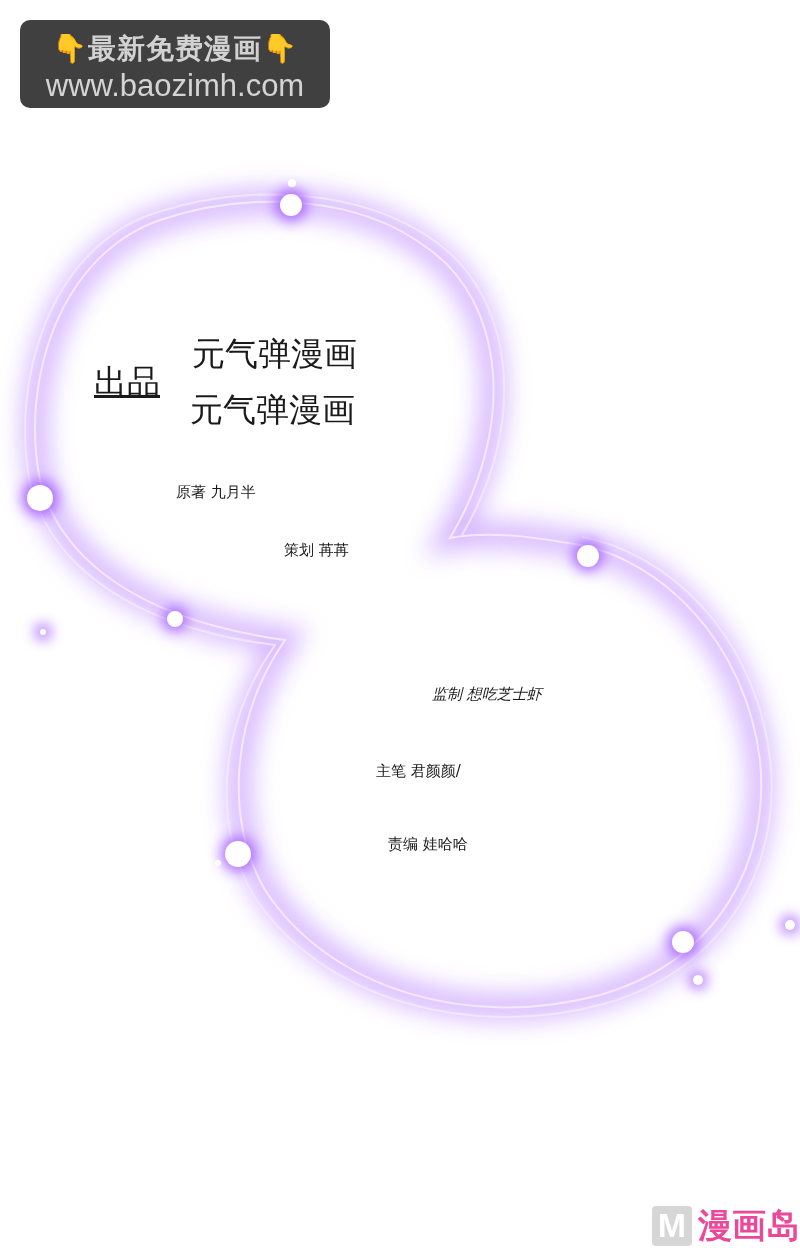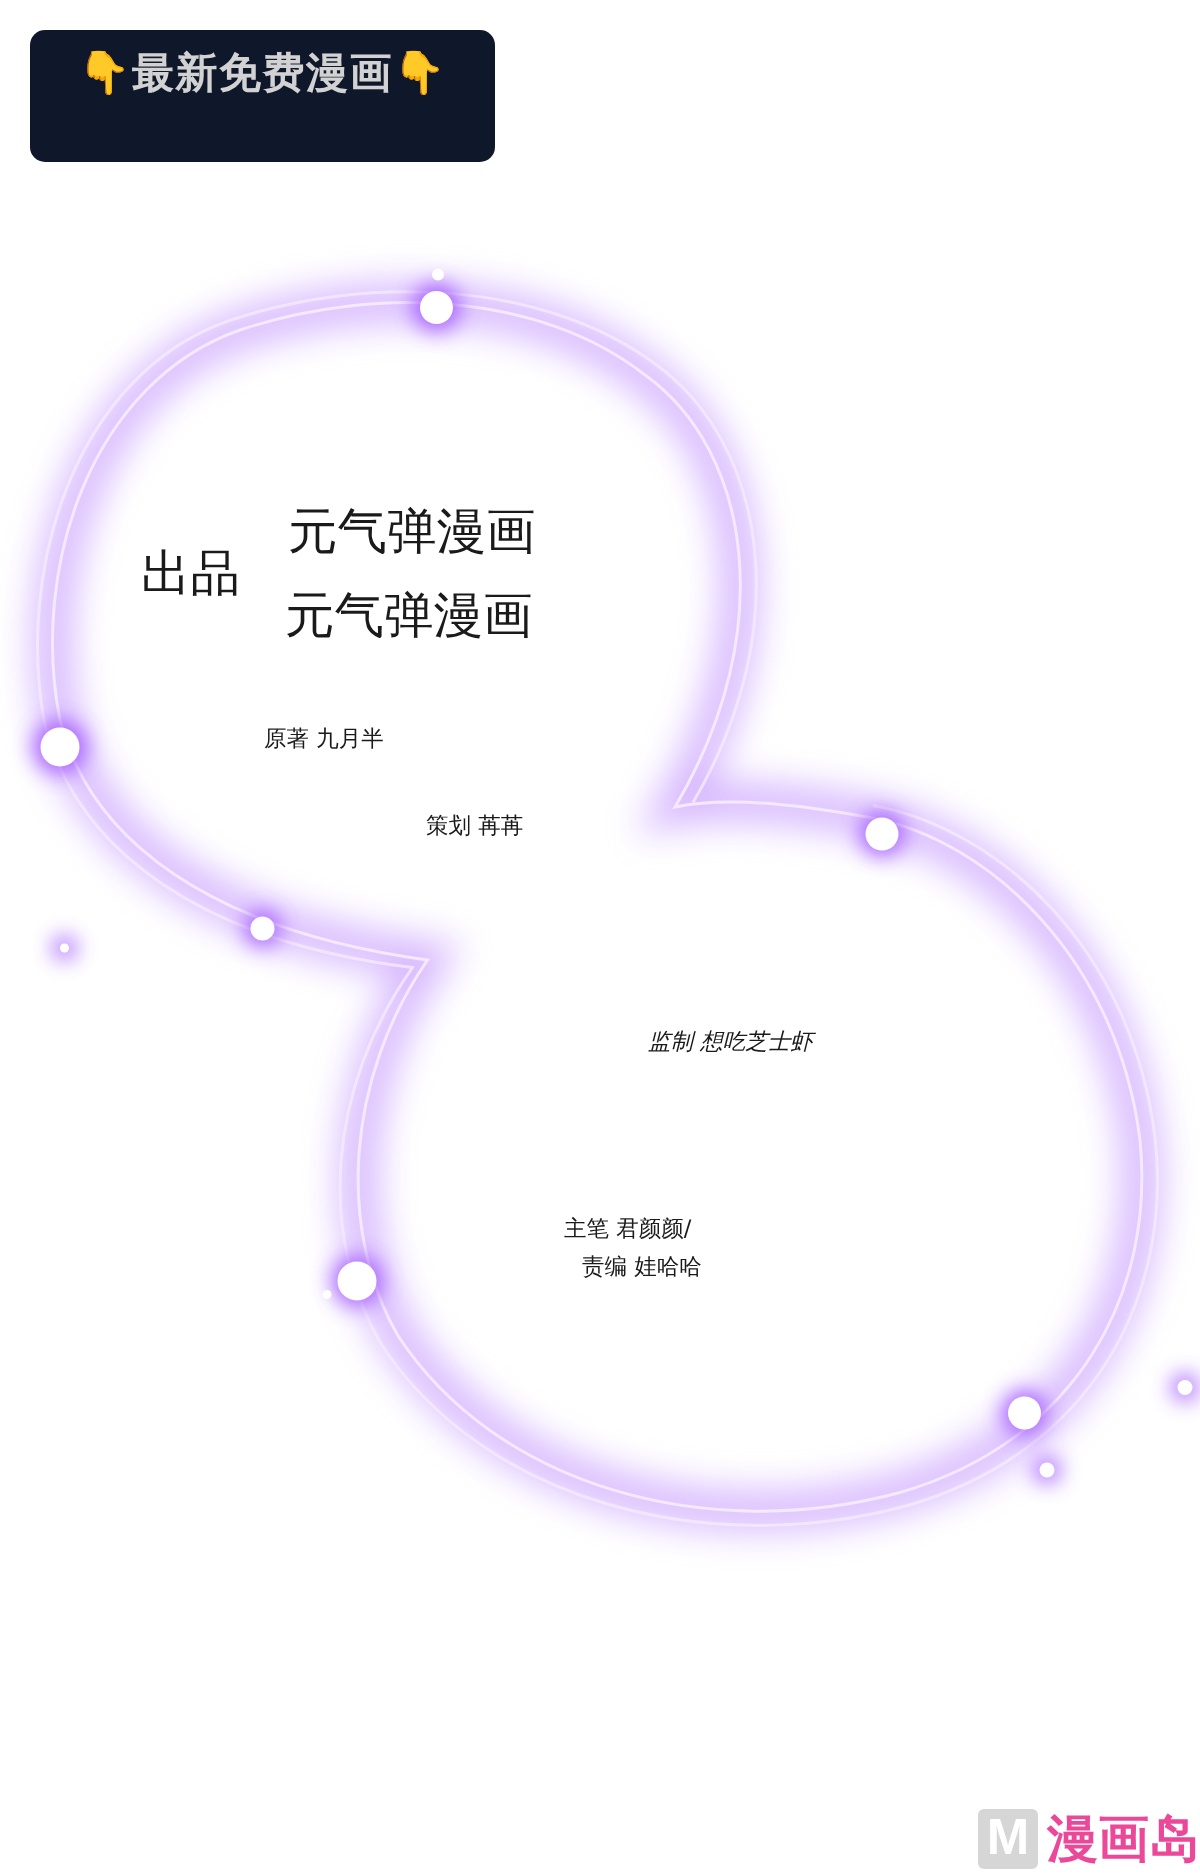--- a/index.html
+++ b/index.html
@@ -1,35 +1,36 @@
 <!DOCTYPE html>
 <html><head>
 <meta charset="utf-8">
 <style>
   html, body { margin:0; padding:0; }
   body { width:800px; height:1250px; background:#ffffff; position:relative; overflow:hidden; font-family:"DejaVu Sans", sans-serif; }
-  .watermark { position:absolute; left:20px; top:20px; width:310px; height:88px; background:#0f172a; border-radius:10px; }
+  .watermark { position:absolute; left:20px; top:20px; width:310px; height:88px; background:#404040; border-radius:10px; }
   .wm-line1 { position:absolute; left:0; top:10px; width:310px; text-align:center; font-size:28px; color:#d2d2d2; font-weight:bold; letter-spacing:1px; }
   .wm-line2 { position:absolute; left:0; top:48px; width:310px; text-align:center; font-size:31px; color:#d4d4d4; font-family:"Liberation Sans", sans-serif; }
   .hand { color:#f6b73c; }
   svg.rings { position:absolute; left:0; top:0; }
   .txt { position:absolute; color:#1a1a1a; white-space:nowrap; }
   .big { font-size:33px; }
   .small { font-size:15px; }
   .logo { position:absolute; right:0; top:1203px; height:45px; display:flex; align-items:center; color:#cfcfcf; }
   .logo-m { width:40px; height:40px; background:#d6d6d6; color:#fff; font-family:"Liberation Sans", sans-serif; font-weight:bold; font-size:34px; display:flex; align-items:center; justify-content:center; border-radius:4px; margin-right:6px; }
   .logo-t { font-size:34px; color:#ec4899; font-weight:bold; }
 </style>
 </head>
 <body>
 
 <div class="watermark">
   <div class="wm-line1">
     <span class="hand">👇</span><span>最新免费漫画</span><span class="hand">👇</span>
   </div>
+  <div class="wm-line2">www.baozimh.com</div>
 </div>
 
 <svg class="rings" width="800" height="1250" viewBox="0 0 800 1250">
   <defs>
     <filter id="blur" x="-20%" y="-20%" width="140%" height="140%">
         <feGaussianBlur stdDeviation="12"></feGaussianBlur>
       </filter>
     <filter id="dblur" x="-100%" y="-100%" width="300%" height="300%">
         <feGaussianBlur stdDeviation="7"></feGaussianBlur>
       </filter>
@@ -63,25 +64,25 @@
       <circle cx="588" cy="556" r="11"></circle>
       <circle cx="238" cy="854" r="13"></circle>
     <circle cx="218" cy="863" r="3"></circle>
       <circle cx="683" cy="942" r="11"></circle>
       <circle cx="698" cy="980" r="5"></circle>
     <circle cx="790" cy="925" r="5"></circle>
       <circle cx="43" cy="632" r="3"></circle>
   </g>
 </svg>
 
-<div class="txt big" style="left:94px;top:360px;">出品</div>
+<div class="txt big" style="left:94px;top:360px;text-decoration:underline;">出品</div>
 <div class="txt big" style="left:192px;top:332px;">元气弹漫画</div>
 <div class="txt big" style="left:190px;top:388px;">元气弹漫画</div>
 <div class="txt small" style="left:176px;top:483px;">原著  九月半</div>
 <div class="txt small" style="left:284px;top:541px;">策划  苒苒</div>
 <div class="txt small" style="left:432px;top:685px;font-style:italic;">监制  想吃芝士虾</div>
-<div class="txt small" style="left:376px;top:762px;margin-top:48px;">主笔  君颜颜/</div>
+<div class="txt small" style="left:376px;top:762px;">主笔  君颜颜/</div>
 <div class="txt small" style="left:388px;top:835px;">责编  娃哈哈</div>
 
 <div class="logo">
   <div class="logo-m">M</div>
   <div class="logo-t">漫画岛</div>
 </div>
 
 </body></html>

